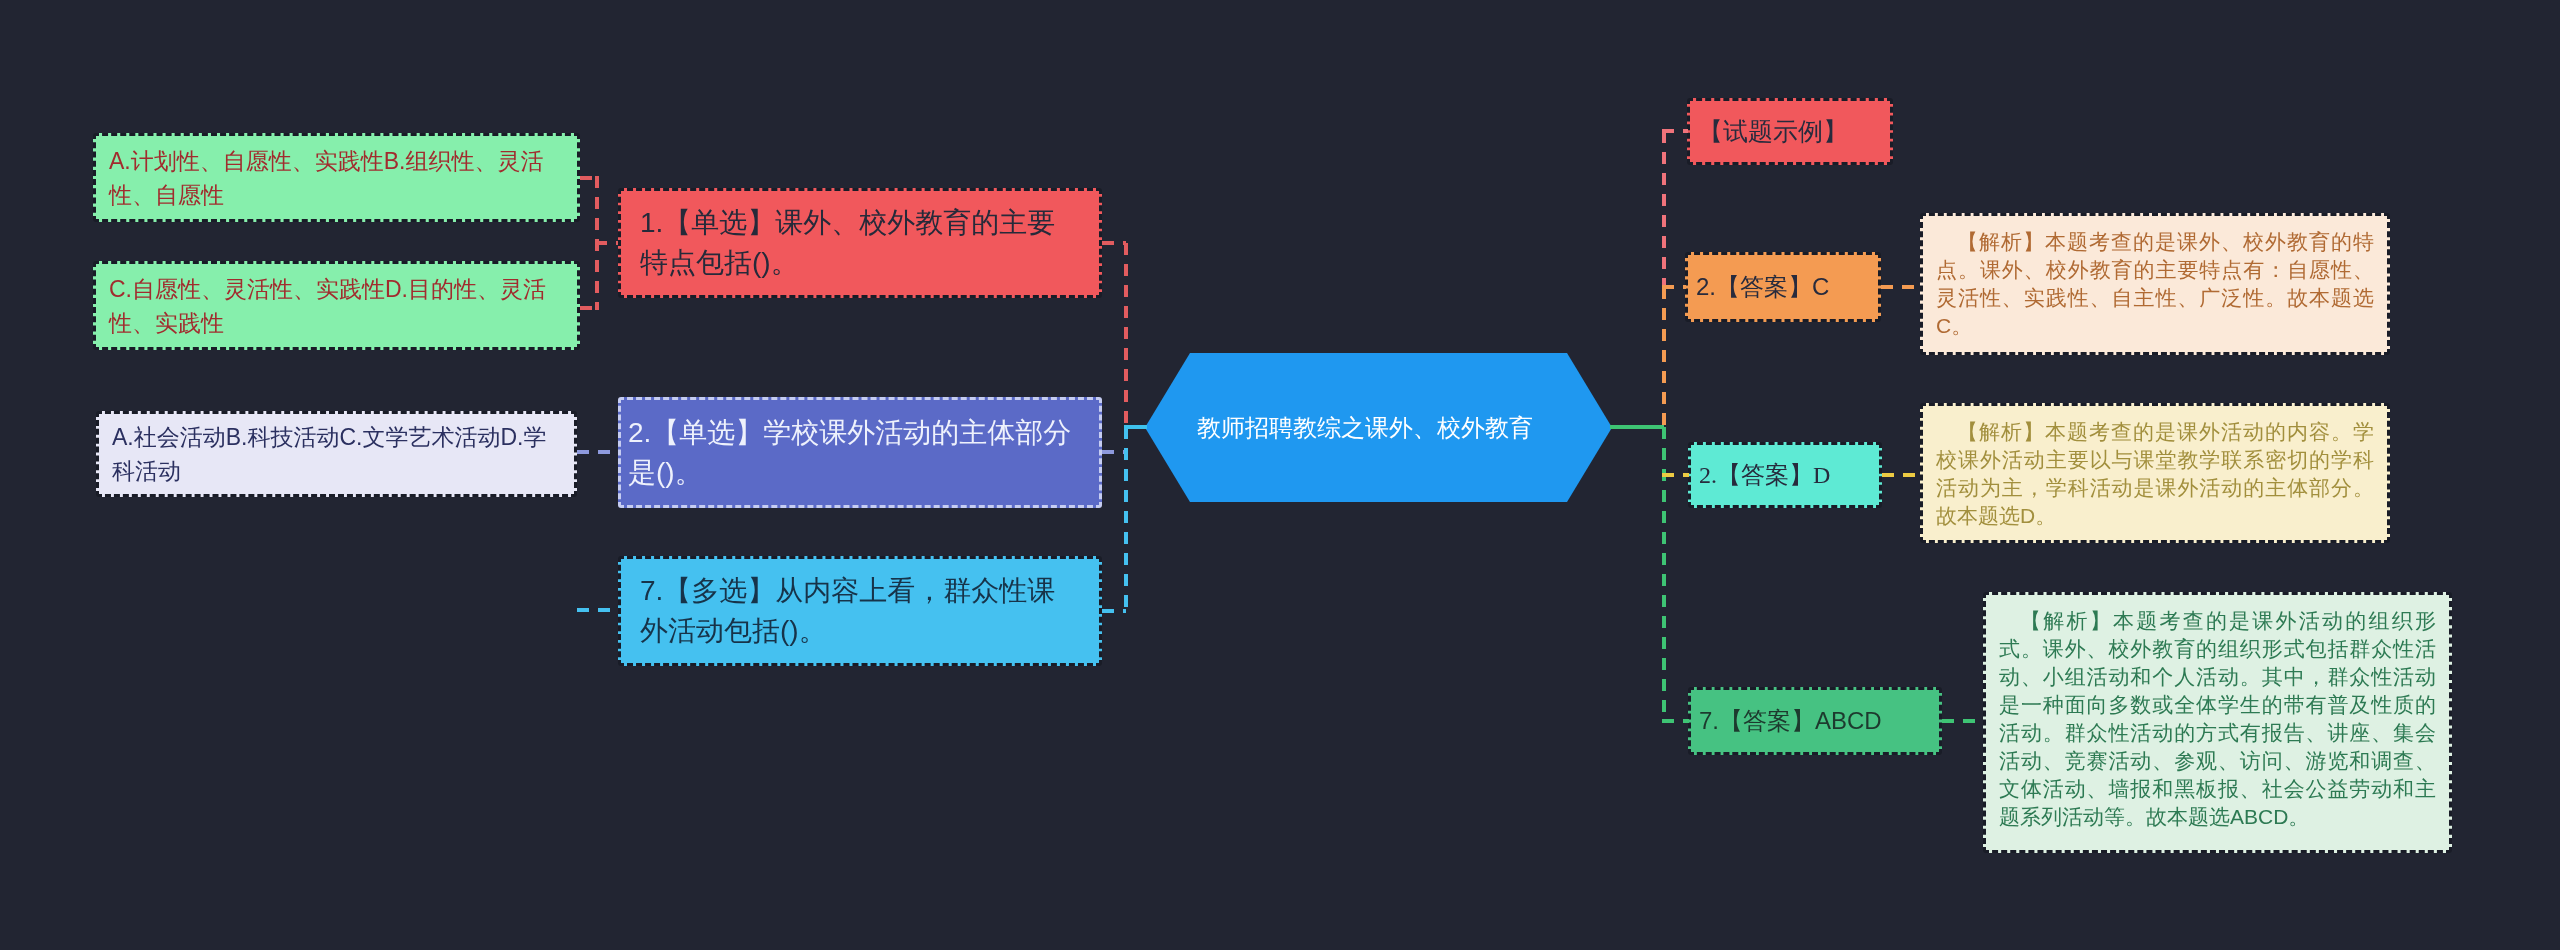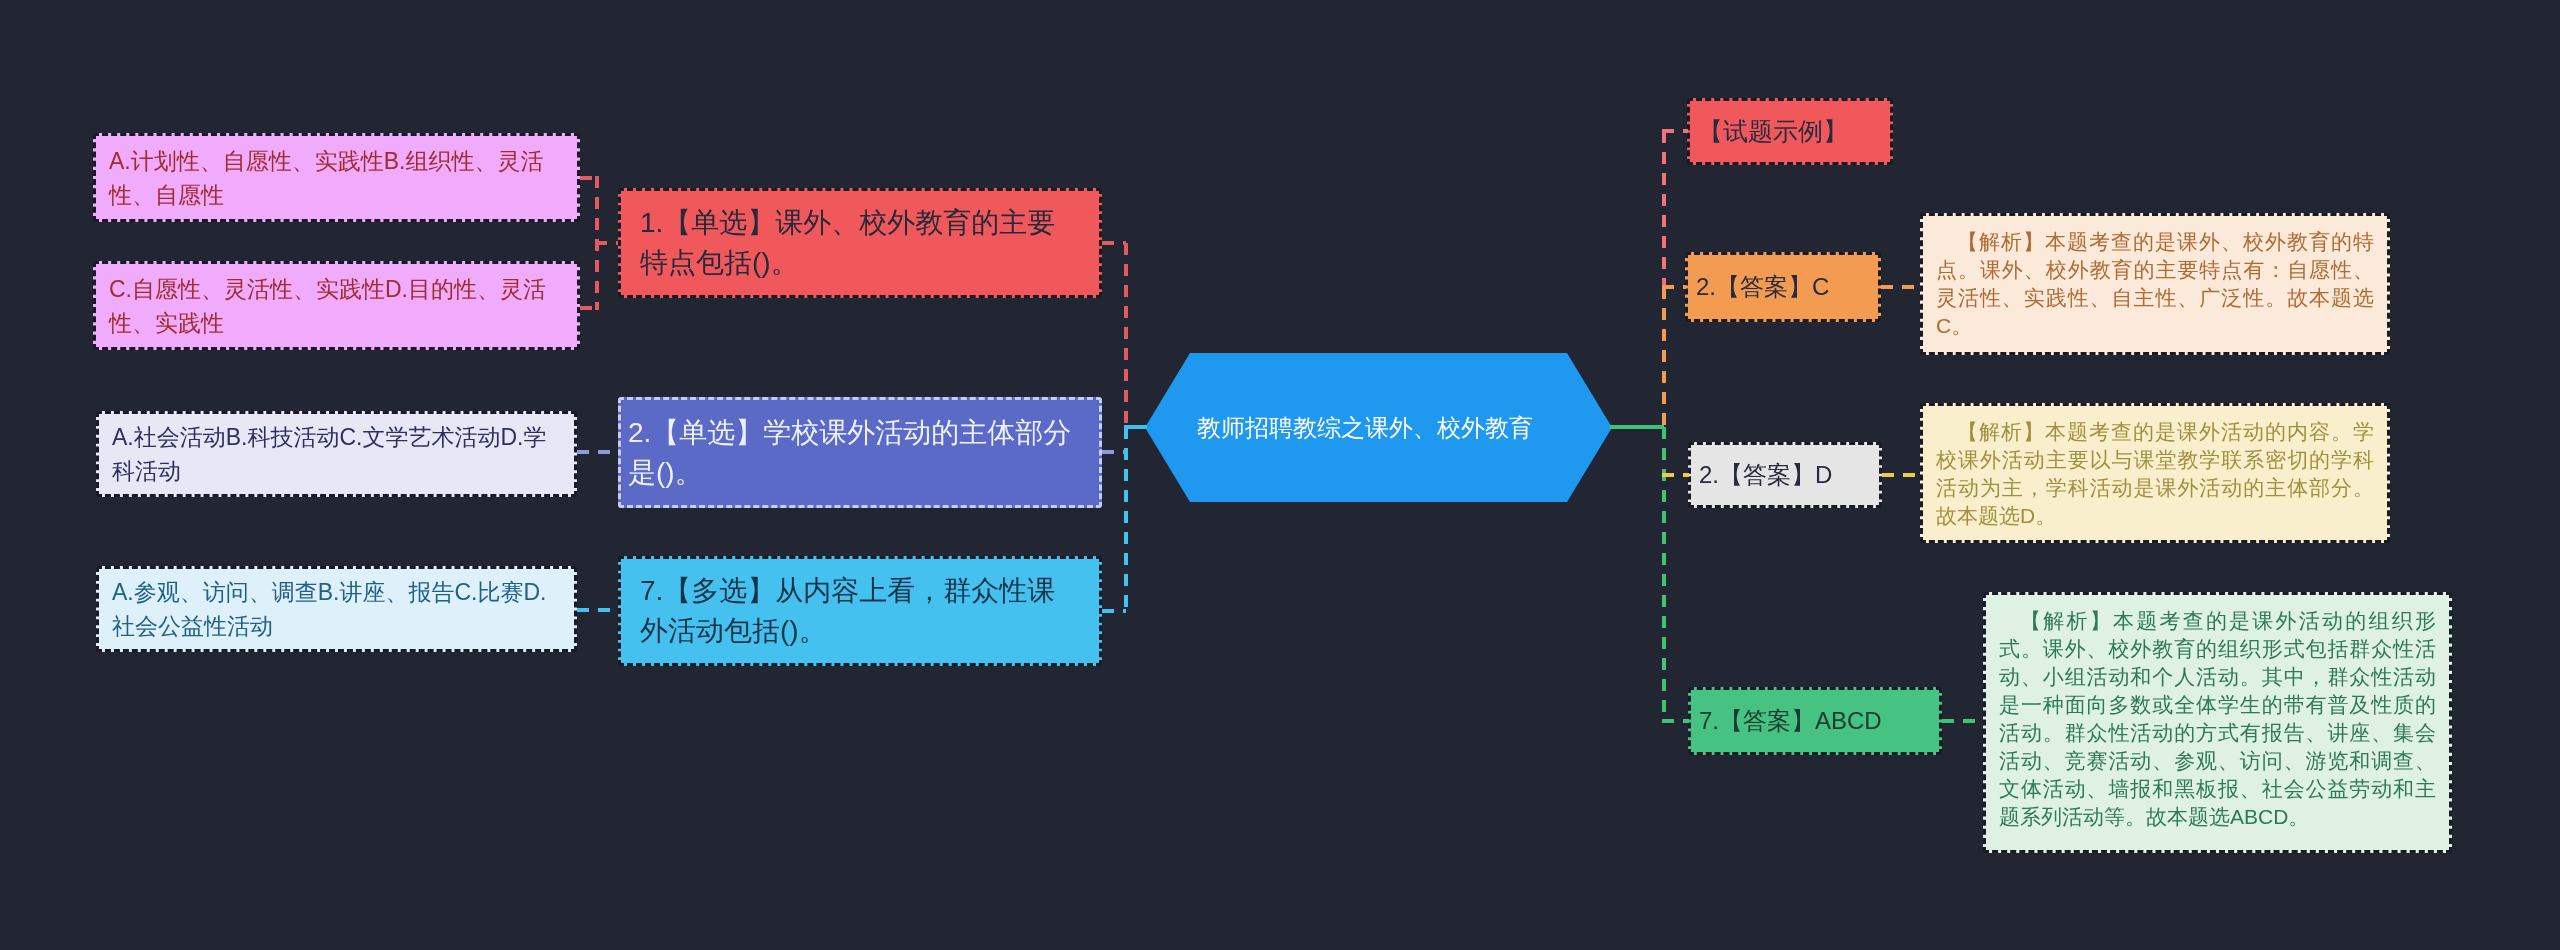--- a/index.html
+++ b/index.html
@@ -5,42 +5,42 @@
   html,body{margin:0;padding:0;background:#222532;}
   #canvas{
     position:relative;width:2560px;height:950px;background:#222532;overflow:hidden;
     font-family:"Liberation Sans","DejaVu Sans",sans-serif;
   }
   .box{position:absolute;box-sizing:border-box;border:3px dashed #191c27;border-radius:3px;display:flex;align-items:center;}
   .box span{display:block;width:100%;}
 
   
   .opt{font-size:23px;line-height:34px;padding:4px 13px;align-items:center;}
-  .opt-pink{background:#f0abfc;color:#a12c2e;}
+  .opt-pink{background:#86efac;color:#a12c2e;}
   .opt-lav{background:#e7e7f6;color:#2b3060;}
   .opt-blue{background:#def0f9;color:#20618b;}
 
   
   .qnode{font-size:28px;line-height:40px;padding:8px 19px;}
   .q-red{background:#f1585c;color:#262a3a;}
   .q-indigo{background:#5b6ac7;color:#eef1fc;border-color:#c6cdf2;padding-left:7px;}
   .q-sky{background:#45c1f0;color:#173349;}
 
   
   .hex{
     position:absolute;background:#1f98f0;color:#ffffff;display:flex;align-items:center;
     font-size:24px;line-height:52px;text-align:center;padding:0 52px;box-sizing:border-box;
     clip-path:polygon(45px 0,calc(100% - 45px) 0,100% 50%,calc(100% - 45px) 100%,45px 100%,0 50%);
   }
 
   
   .anode{font-size:24px;justify-content:center;text-align:left;padding:4px 8px;}
   .a-red{background:#f1585c;color:#272b3d;font-size:25px;}
   .a-orange{background:#f49b52;color:#272b3d;}
-  .a-yellow{background:#e5e5e5;color:#272b3d;}
+  .a-yellow{background:#5eead4;color:#272b3d;font-family:Liberation Serif, serif;}
   .a-green{background:#46c282;color:#1d3a2e;}
 
   
   .expl{font-size:21px;line-height:28px;padding:12px 13px;align-items:flex-start;text-align:justify;}
   .expl span{text-indent:1em;}
   .e-peach{background:#fbe9d9;color:#b06a33;}
   .e-yellow{background:#f9efcd;color:#a28f3d;}
   .e-green{background:#def1e3;color:#2d7a53;}
 
   
@@ -65,23 +65,20 @@
 <div id="canvas">
 
   <div class="box opt opt-pink" style="left:93px;top:133px;width:487px;height:89px">
     <span>A.计划性、自愿性、实践性B.组织性、灵活性、自愿性</span>
   </div>
   <div class="box opt opt-pink" style="left:93px;top:261px;width:487px;height:89px">
     <span>C.自愿性、灵活性、实践性D.目的性、灵活性、实践性</span>
   </div>
   <div class="box opt opt-lav" style="left:96px;top:411px;width:481px;height:86px">
     <span>A.社会活动B.科技活动C.文学艺术活动D.学科活动</span>
-  </div>
-  <div class="box opt opt-blue" style="left:96px;top:566px;width:481px;height:86px">
-    <span>A.参观、访问、调查B.讲座、报告C.比赛D.社会公益性活动</span>
   </div>
 
   <div class="box qnode q-red" style="left:618px;top:188px;width:484px;height:110px">
     <span>1.【单选】课外、校外教育的主要特点包括()。</span>
   </div>
   <div class="box qnode q-indigo" style="left:618px;top:397px;width:484px;height:111px">
     <span>2.【单选】学校课外活动的主体部分是()。</span>
   </div>
   <div class="box qnode q-sky" style="left:618px;top:556px;width:484px;height:110px">
     <span>7.【多选】从内容上看，群众性课外活动包括()。</span>

